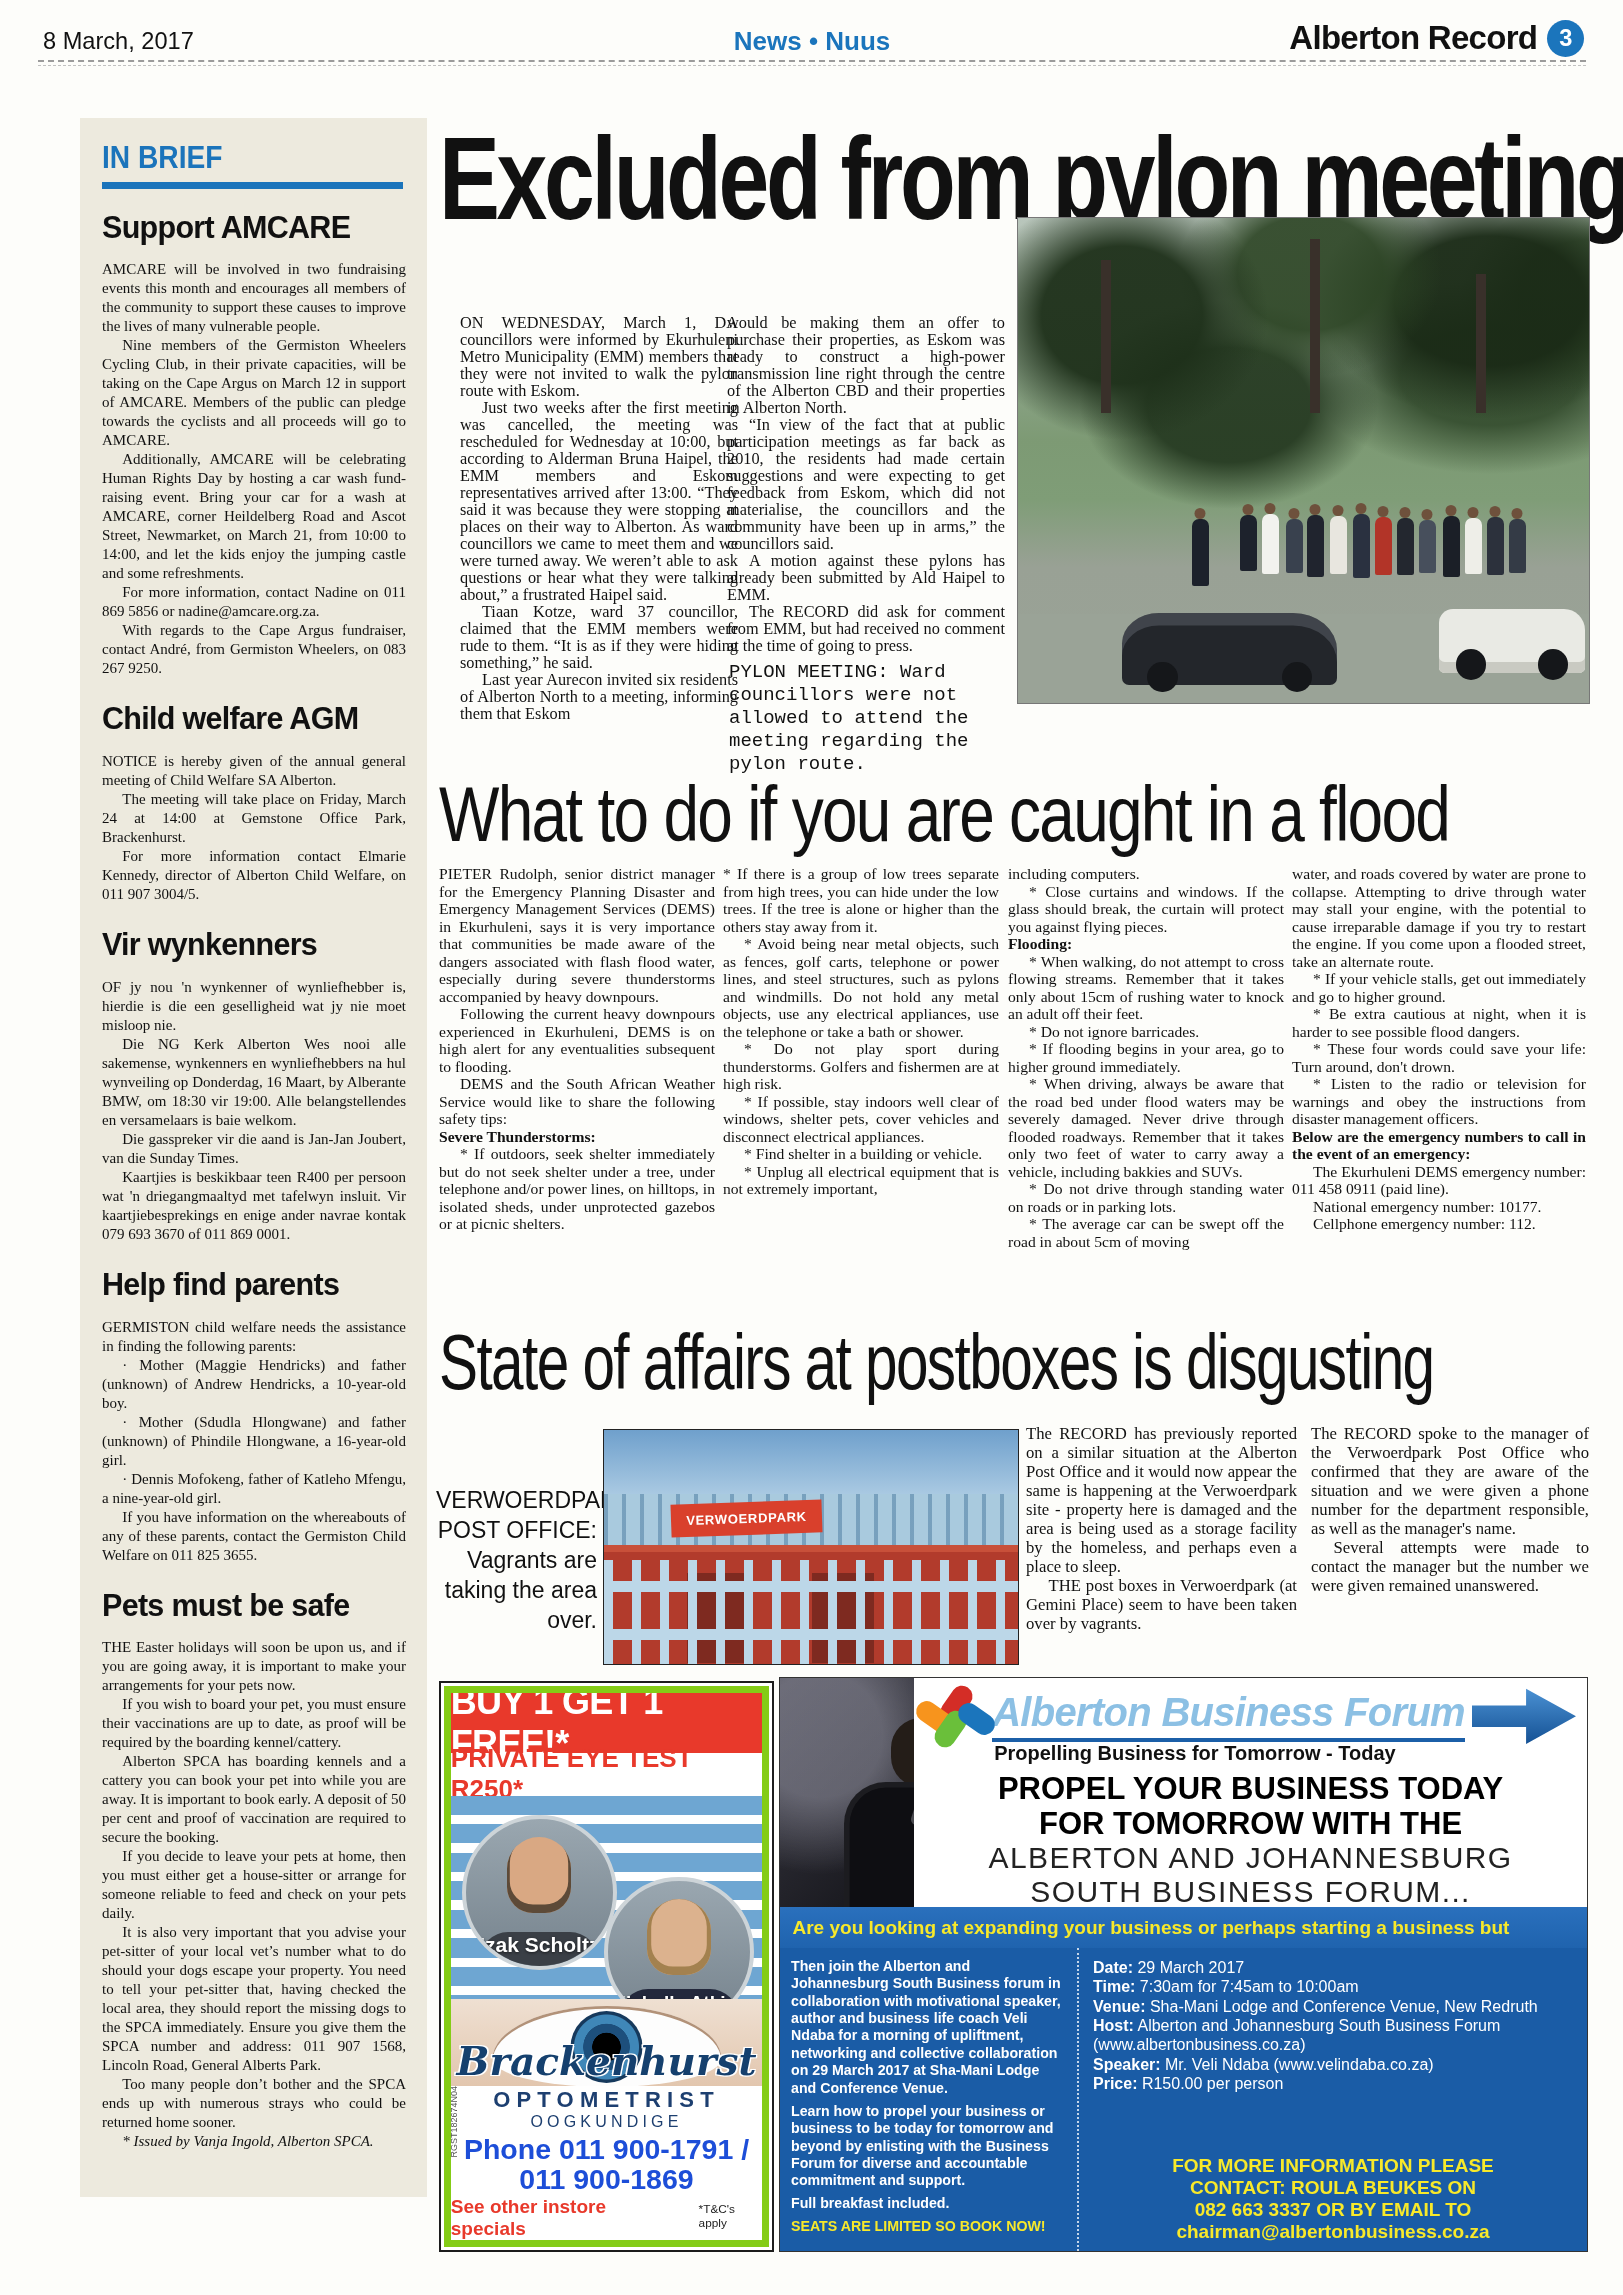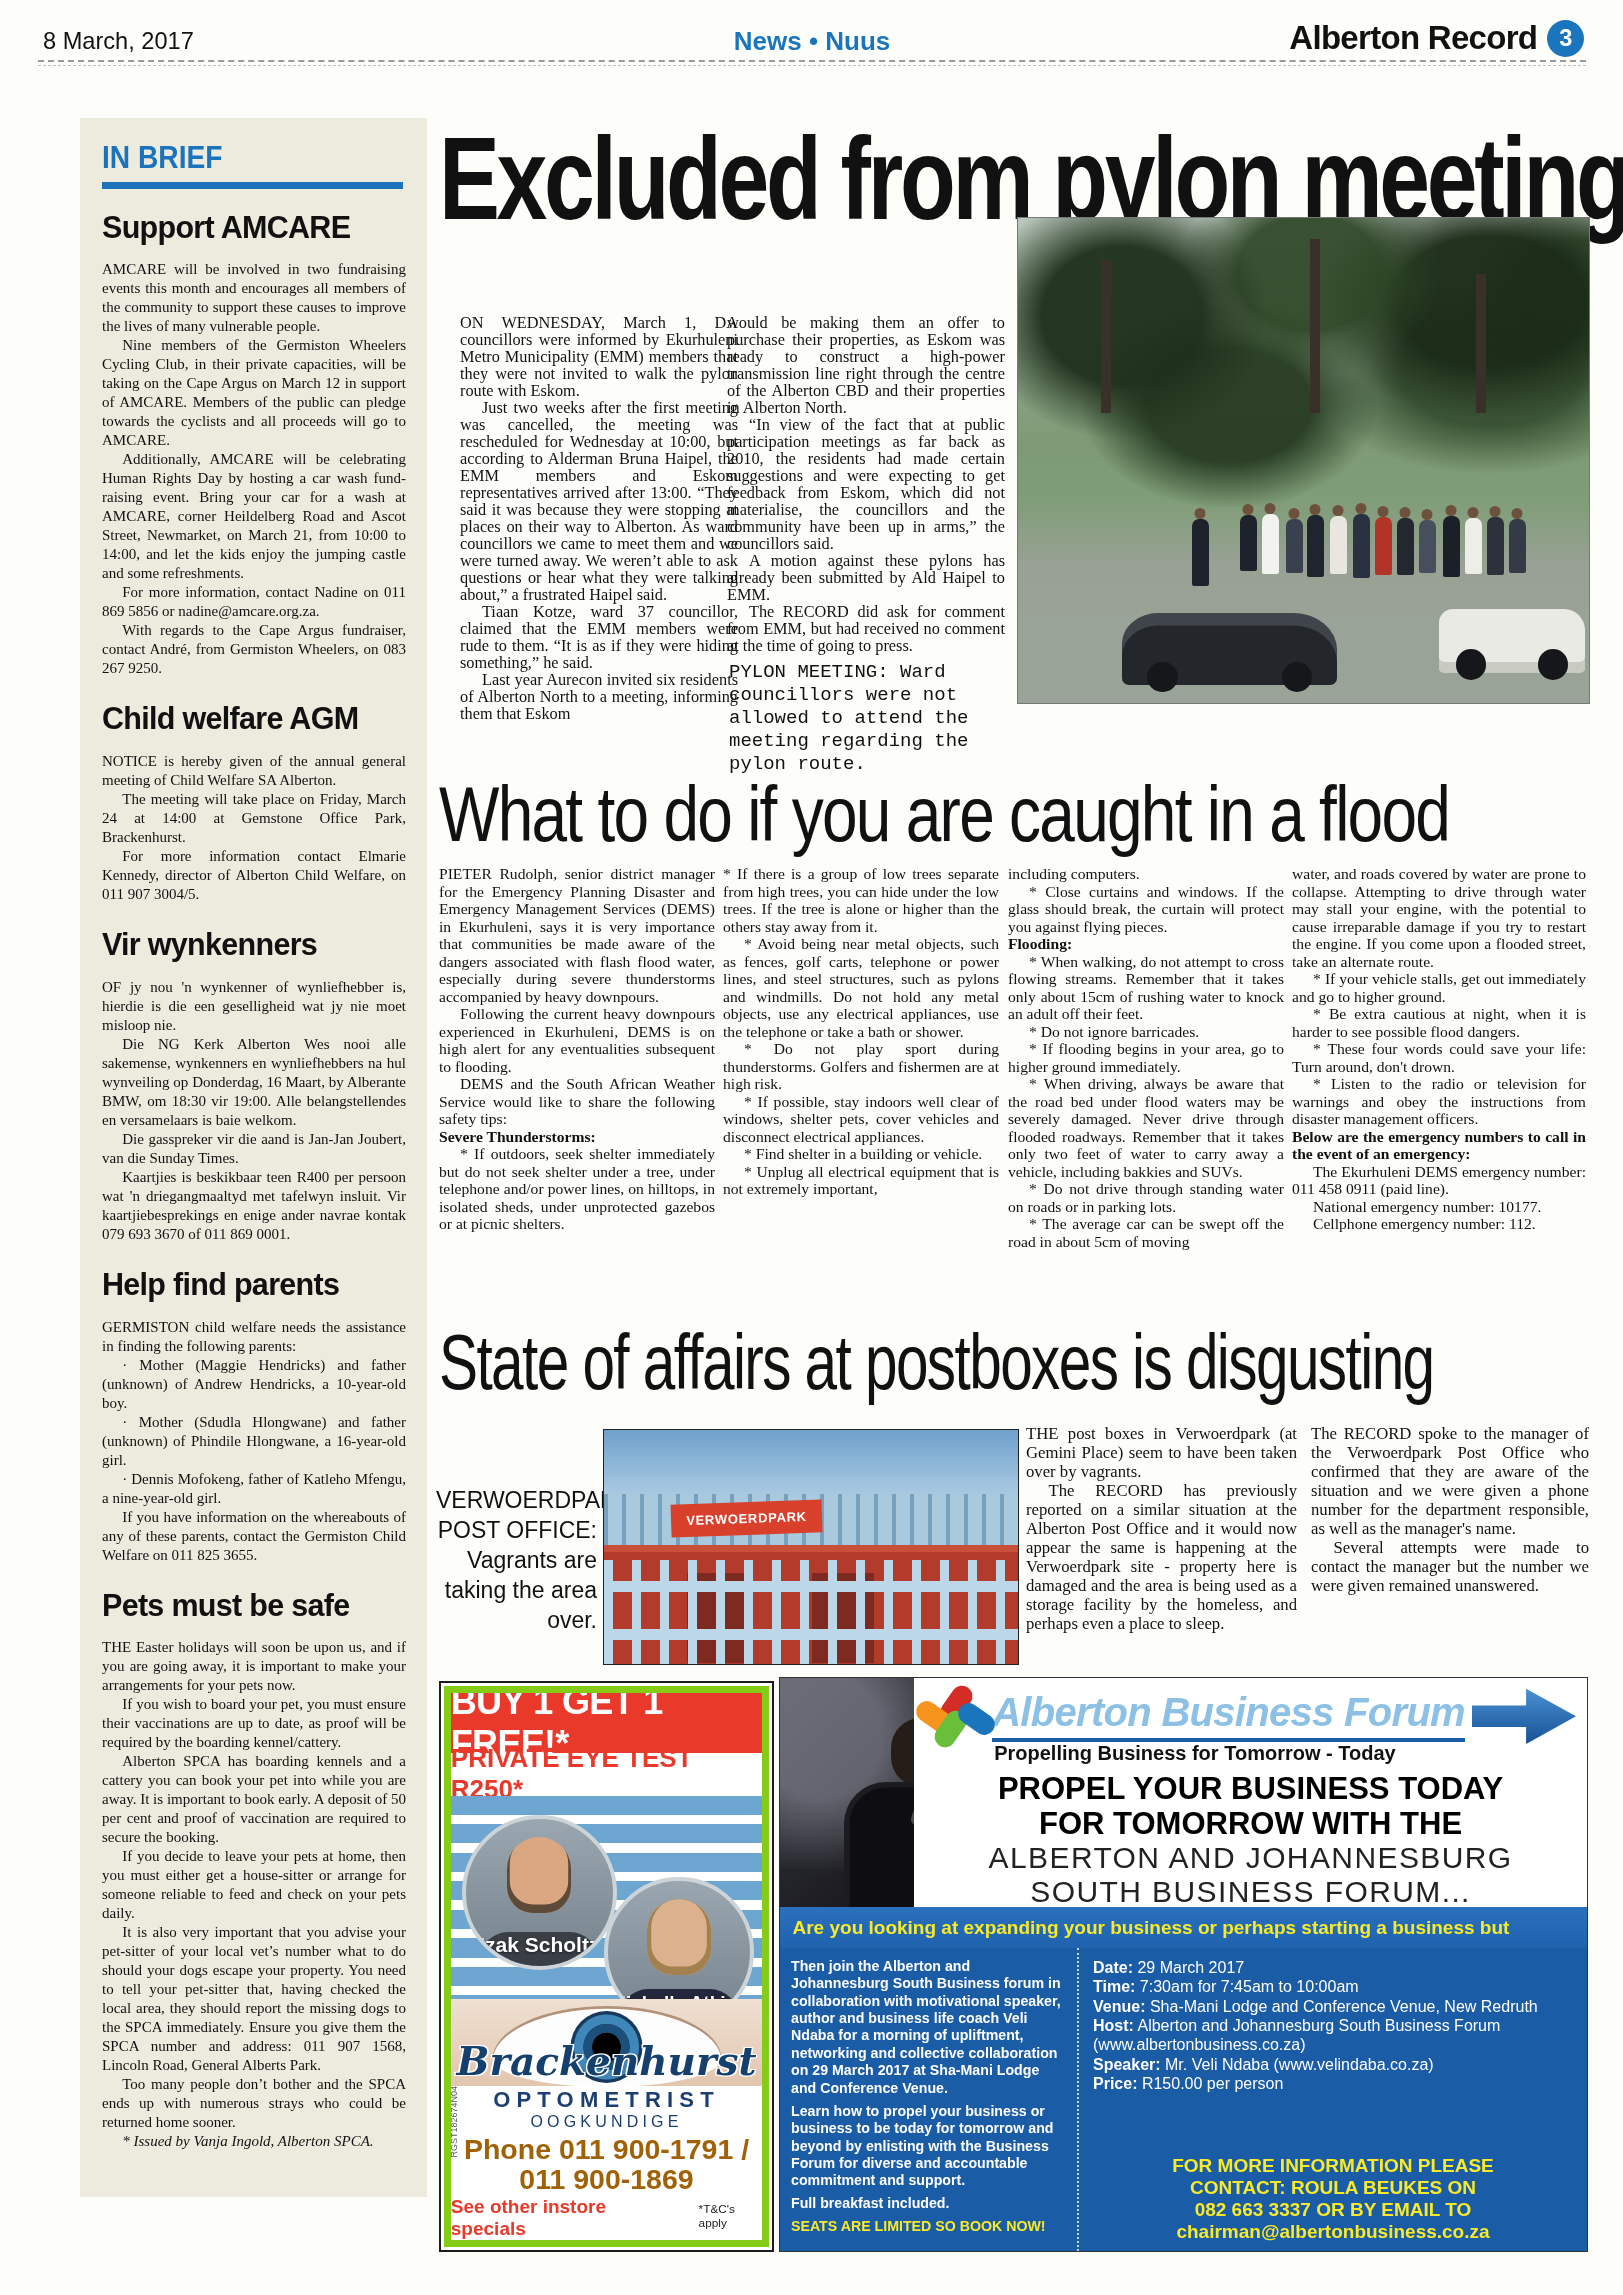--- a/index.html
+++ b/index.html
@@ -132,21 +132,21 @@
   .opt-iris { position:absolute; left:50%; top:50%; transform:translate(-50%,-50%); width:72px; height:72px; border-radius:50%;
     background:radial-gradient(circle,#000 0 14px,#1d4f7c 14.6px 23px,#3f87b8 23.6px 32px,#16395c 33px 36px); }
   .opt-script { position:absolute; left:0; right:0; bottom:1.4px; text-align:center;
     font-family:"DejaVu Serif",serif; font-style:italic; font-weight:bold; font-size:39px; color:#15406e;
     text-shadow:1.4px 1.4px 0 #fff,-1.4px -1.4px 0 #fff,1.4px -1.4px 0 #fff,-1.4px 1.4px 0 #fff; }
   .opt-line1 { text-align:center; color:#1d3f70; font-family:"Liberation Sans",sans-serif;
     font-size:22px; letter-spacing:6.2px; font-weight:bold; margin-top:1.4px; }
   .opt-line2 { text-align:center; color:#1d3f70; font-family:"Liberation Sans",sans-serif;
     font-size:16px; letter-spacing:4.2px; }
   .opt-phone { text-align:center; font-family:"Liberation Sans",sans-serif; font-weight:bold;
-    font-size:28.5px; line-height:30.5px; color:#a16207; margin-top:2.8px; }
+    font-size:28.5px; line-height:30.5px; color:#1d4ed8; margin-top:2.8px; }
   .opt-foot { display:flex; align-items:baseline; justify-content:center; gap:27px; margin-top:1.4px; }
   .opt-instore { color:#e8392b; font-family:"Liberation Sans",sans-serif; font-weight:bold; font-size:19px; }
   .opt-tcs { color:#222; font-family:"Liberation Sans",sans-serif; font-size:11.8px; }
   .opt-reg { position:absolute; left:-1.4px; bottom:83px; writing-mode:vertical-rl; transform:rotate(180deg);
     font-family:"Liberation Sans",sans-serif; font-size:9px; color:#555; }
 
   
   .ad-abf { left:779px; top:1677px; width:809px; height:575px; border:1.4px solid #333; background:#fff;
     box-sizing:border-box; display:flex; flex-direction:column; overflow:hidden; }
   .abf-top { height:229px; display:flex; }
@@ -358,22 +358,22 @@
     <div class="po-sign">VERWOERDPARK</div>
     <div class="po-wall">
       <div class="po-door" style="left:83px"></div>
       <div class="po-door" style="left:208px"></div>
     </div>
     <div class="po-fence"></div>
     <div class="po-rail" style="bottom:72px"></div>
     <div class="po-rail" style="bottom:23.6px"></div>
   </figure>
   <div class="abs news-col post-col post-col1">
+      <p class="para">The RECORD has previously reported on a similar situation at the Alberton Post Office and it would now appear the same is happening at the Verwoerdpark site - property here is damaged and the area is being used as a storage facility by the homeless, and perhaps even a place to sleep.</p>
       <p class="para">THE post boxes in Verwoerdpark (at Gemini Place) seem to have been taken over by vagrants.</p>
-      <p class="para">The RECORD has previously reported on a similar situation at the Alberton Post Office and it would now appear the same is happening at the Verwoerdpark site - property here is damaged and the area is being used as a storage facility by the homeless, and perhaps even a place to sleep.</p>
     </div>
   <div class="abs news-col post-col post-col2">
       <p class="para">The RECORD spoke to the manager of the Verwoerdpark Post Office who confirmed that they are aware of the situation and we were given a phone number for the department responsible, as well as the manager's name.</p>
       <p class="para">Several attempts were made to contact the manager but the number we were given remained unanswered.</p>
     </div>
 
   <div class="abs ad-opt">
     <div class="ad-opt-inner">
       <div class="opt-banner">BUY 1 GET 1 FREE!*</div>
       <div class="opt-sub">PRIVATE EYE TEST R250*</div>

